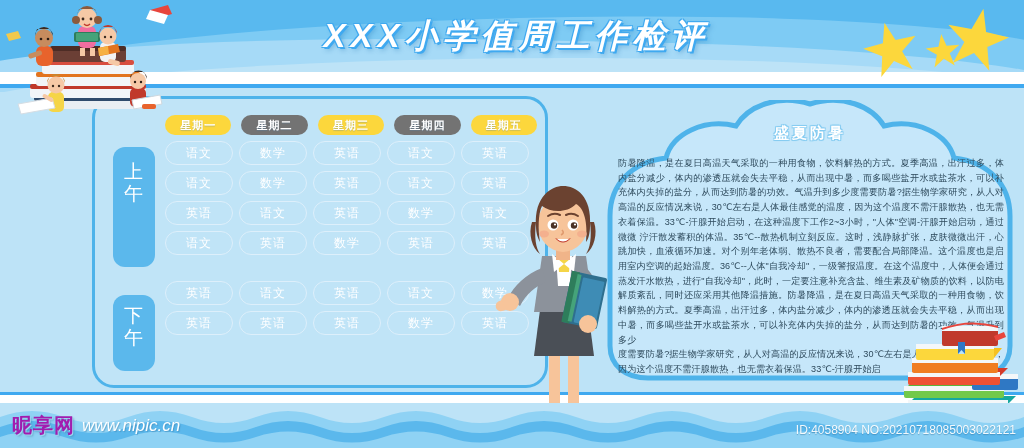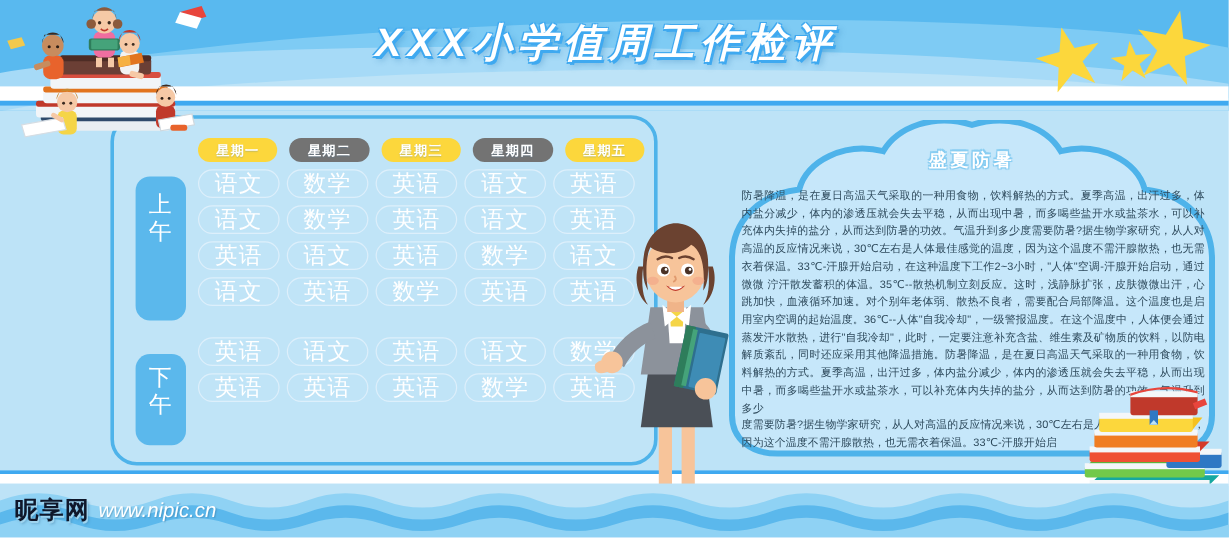--- a/index.html
+++ b/index.html
@@ -53,21 +53,21 @@
     position: absolute; left: 0; top: 395px; width: 1024px; height: 10px;
     background: #ffffff;
   }
   .frame-line2 {
     position: absolute; left: 0; top: 392px; width: 1024px; height: 3px;
     background: #3fa9f0;
   }
 
   
   .title {
-    position: absolute; left: 1px; top: 14px; width: 1008px;
+    position: absolute; left: 12px; top: 14px; width: 1008px;
     text-align: center;
     font-size: 33px;
     font-weight: bold;
     font-style: italic;
     letter-spacing: 5px;
     color: #ffffff;
     text-shadow:
       2px 2px 0 #3fa9f0, -1px -1px 0 #3fa9f0,
       1px -1px 0 #3fa9f0, -1px 1px 0 #3fa9f0,
       3px 3px 5px rgba(40,120,180,.45);
@@ -128,21 +128,21 @@
   }
   .hcell.y { background: #fcd73c; }
   .hcell.b { background: #737373; }
 
   .srow { display: flex; gap: 6px; margin-top: 6px; }
   .scell {
     width: 68px; height: 24px;
     border: 1.5px solid #ddeffb;
     border-radius: 12px;
     color: #ffffff;
-    font-size: 19px;
+    font-size: 12px;
     display: flex; align-items: center; justify-content: center;
     letter-spacing: 1px;
   }
   .grid-pm { margin-top: 26px; }
 
   
   .cloud {
     position: absolute; left: 604px; top: 100px;
     width: 412px; height: 282px;
     z-index: 8;
@@ -180,21 +180,21 @@
   .botwaves { position: absolute; left: 0; top: 403px; width: 1024px; height: 45px; z-index: 22; background: #bde3f7; overflow: hidden; }
   .botwaves svg { display:block; width: 1024px; height: 45px; }
 
   
   .wm {
     position: absolute; left: 12px; top: 412px;
     display: flex; align-items: center; gap: 7px;
     z-index: 40;
   }
   .wm-logo {
-    font-size: 20px; font-weight: bold; color: #0f172a;
+    font-size: 20px; font-weight: bold; color: #a21caf;
     letter-spacing: 1px;
     text-shadow: 1px 1px 0 #9fd4ef, 2px 2px 2px rgba(60,120,160,.4);
     font-family: Liberation Serif, serif;
   }
   .wm-url {
     font-size: 17px; font-style: italic; font-weight: normal;
     color: #ffffff;
     text-shadow: 1px 1px 1px rgba(60,120,160,.45);
   }
   .idtext {
@@ -496,14 +496,15 @@
       <path d="M0 14 q32 -12 64 0 t64 0 t64 0 t64 0 t64 0 t64 0 t64 0 t64 0 t64 0 t64 0 t64 0 t64 0 t64 0 t64 0 t64 0 t64 0 L1024 45 L0 45 Z" fill="#8fd2f4"></path>
       <path d="M0 24 q32 -12 64 0 t64 0 t64 0 t64 0 t64 0 t64 0 t64 0 t64 0 t64 0 t64 0 t64 0 t64 0 t64 0 t64 0 t64 0 t64 0 L1024 45 L0 45 Z" fill="#5bb8ec"></path>
       <path d="M0 34 q32 -11 64 0 t64 0 t64 0 t64 0 t64 0 t64 0 t64 0 t64 0 t64 0 t64 0 t64 0 t64 0 t64 0 t64 0 t64 0 t64 0 L1024 45 L0 45 Z" fill="#8fd2f4"></path>
     </svg>
   </div>
 
   <div class="wm">
     <span class="wm-logo">昵享网</span>
     <span class="wm-url">www.nipic.cn</span>
   </div>
+  <div class="idtext">ID:4058904 NO:20210718085003022121</div>
 
 </div>
 
 </body></html>

